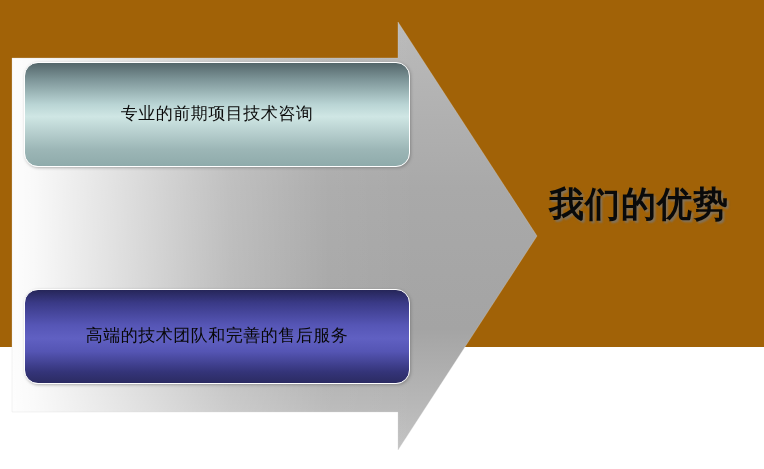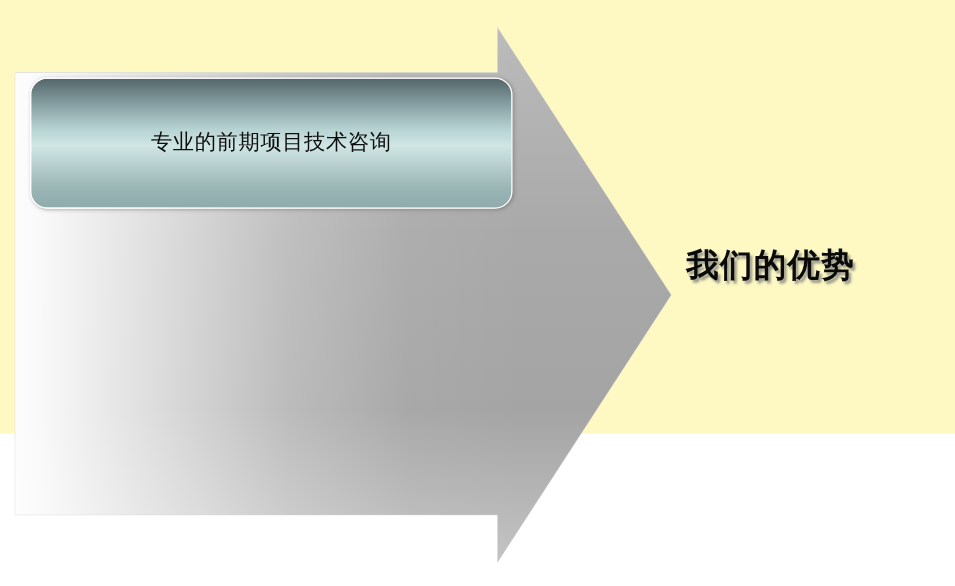--- a/index.html
+++ b/index.html
@@ -11,21 +11,21 @@
     width: 764px;
     height: 469px;
     font-family: "Liberation Serif", "DejaVu Serif", serif;
     overflow: hidden;
   }
 
   #canvas {
     position: relative;
     width: 764px;
     height: 347px;
-    background: #fef9c3;
+    background: #a16207;
   }
 
   
   #arrow-svg {
     position: absolute;
     left: 0;
     top: 0;
     width: 764px;
     height: 469px;
   }
@@ -88,24 +88,24 @@
         #5555b4 66%,
         #343479 88%,
         #2b2b62 100%);
   }
   #box-3 .feature-label { color: #080808; }
 
   
   #title {
     position: absolute;
     left: 549px;
-    top: 195px;
+    top: 181px;
     font-family: Liberation Sans, sans-serif;
     font-weight: bold;
-    font-size: 26px;
+    font-size: 35px;
     letter-spacing: 1px;
     color: #0a0a0a;
     text-shadow: 2px 2px 2px rgba(120,120,120,0.75);
     white-space: nowrap;
   }
 </style>
 </head>
 <body>
 
 <div id="canvas">
@@ -136,16 +136,19 @@
       <rect x="0" y="0" width="420" height="469" fill="url(#arrowFadeH)"></rect>
     </g>
     <polygon points="12,58 398,58 398,22 537,236 398,450 398,412 12,412" fill="none" stroke="#d8d8d8" stroke-width="0.6" opacity="0.5"></polygon>
   </svg>
 
   <div class="feature-box" id="box-1">
     <span class="feature-label">专业的前期项目技术咨询</span>
   </div>
 
 
+  <div class="feature-box" id="box-3">
+    <span class="feature-label">高端的技术团队和完善的售后服务</span>
+  </div>
 
   <div id="title">我们的优势</div>
 
 </div>
 
 </body></html>

